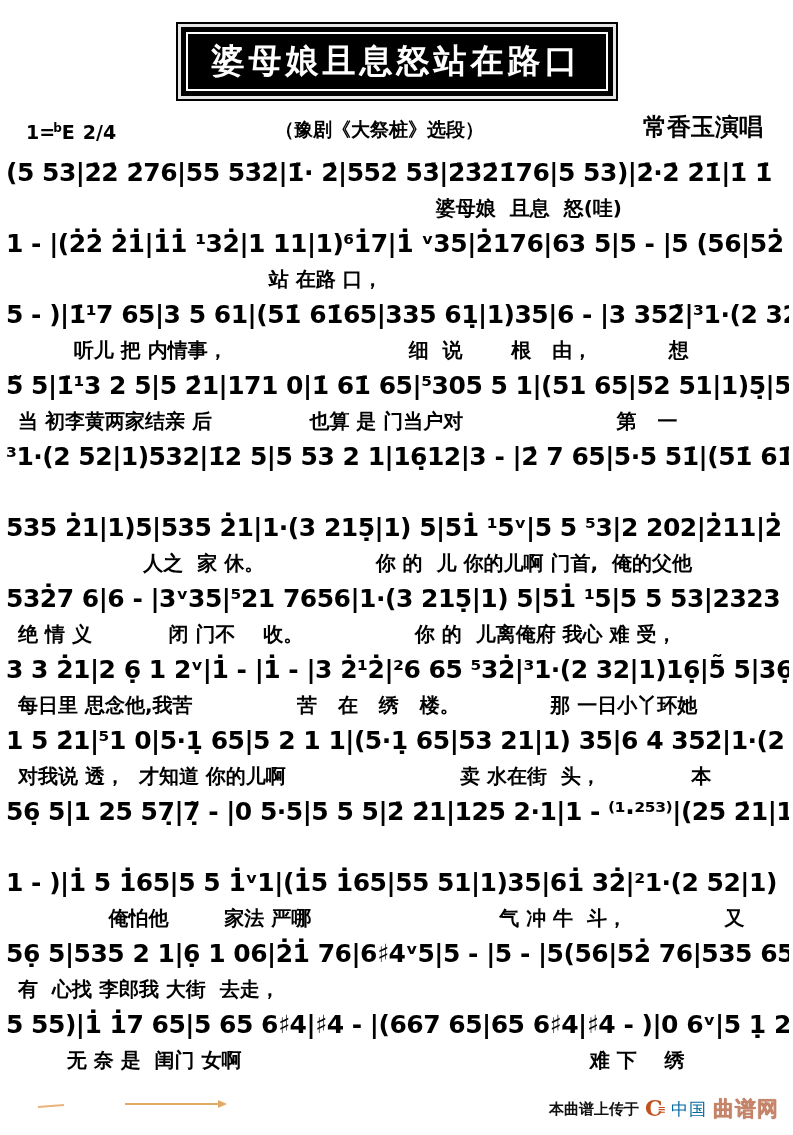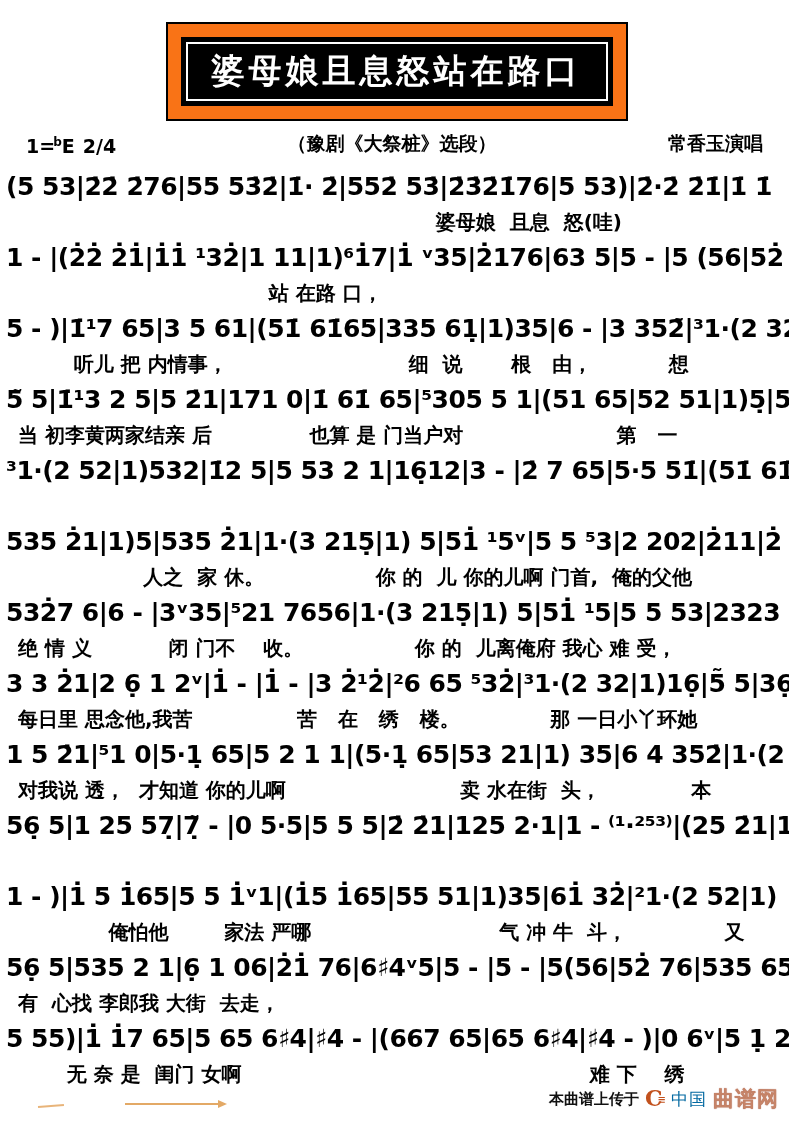--- a/index.html
+++ b/index.html
@@ -3,51 +3,51 @@
 <meta charset="utf-8">
 <style>
   * { margin:0; padding:0; box-sizing:border-box; }
   html,body { background:#ffffff; }
   body {
     width:793px; height:1135px; position:relative; overflow:hidden;
     font-family:"DejaVu Sans", sans-serif; color:#000;
   }
   
   .title-wrap { display:flex; justify-content:center; padding-top:22px; }
-  .title-outer { border:2px solid #000; padding:13px; background:#f97316; }
+  .title-outer { border:2px solid #000; padding:3px; background:#e5e5e5; }
   .title-black { background:#000; padding:5px; }
   .title-inner { border:2px solid #fff; padding:5px 24px; }
   .title-text {
     color:#fff; font-size:33px; font-weight:bold; letter-spacing:4px;
     font-family:"DejaVu Sans", sans-serif; white-space:nowrap;
   }
   
   .header-row {
     display:flex; justify-content:space-between; align-items:flex-end;
     padding:10px 30px 0 26px; font-weight:bold; font-size:19px;
   }
   .key-sig { font-size:19px; white-space:nowrap; }
   .key-sig .flat { font-size:12px; vertical-align:super; margin-left:-2px; }
   .key-sig .meter { margin-left:8px; }
   .subtitle { font-size:19px; }
-  .performer { font-size:19px; }
+  .performer { font-size:24px; }
   
   .score { padding:8px 4px 0 6px; }
   .system { height:71px; overflow:visible; }
   .notation {
     font-size:25px; font-weight:bold; white-space:pre; letter-spacing:-0.5px;
     line-height:44px; height:44px; overflow:hidden;
   }
   .lyrics {
     font-size:20px; font-weight:bold; white-space:pre; line-height:26px;
     height:26px; overflow:hidden;margin-left:12px;
   }
   
   .footer-credit {
-    position:absolute; right:14px; bottom:22px;
+    position:absolute; right:14px; bottom:12px;
     display:flex; align-items:center; gap:6px; white-space:nowrap;
   }
   .upload-text { font-size:15px; color:#111; font-weight:bold; }
   .site-logo-icon {
     position:relative; width:20px; height:20px; display:inline-block;
   }
   .site-logo-icon .c-glyph {
     position:absolute; left:0; top:-4px; font-size:22px; font-weight:bold;
     color:#c2511d; font-family:"DejaVu Serif", serif;
   }

